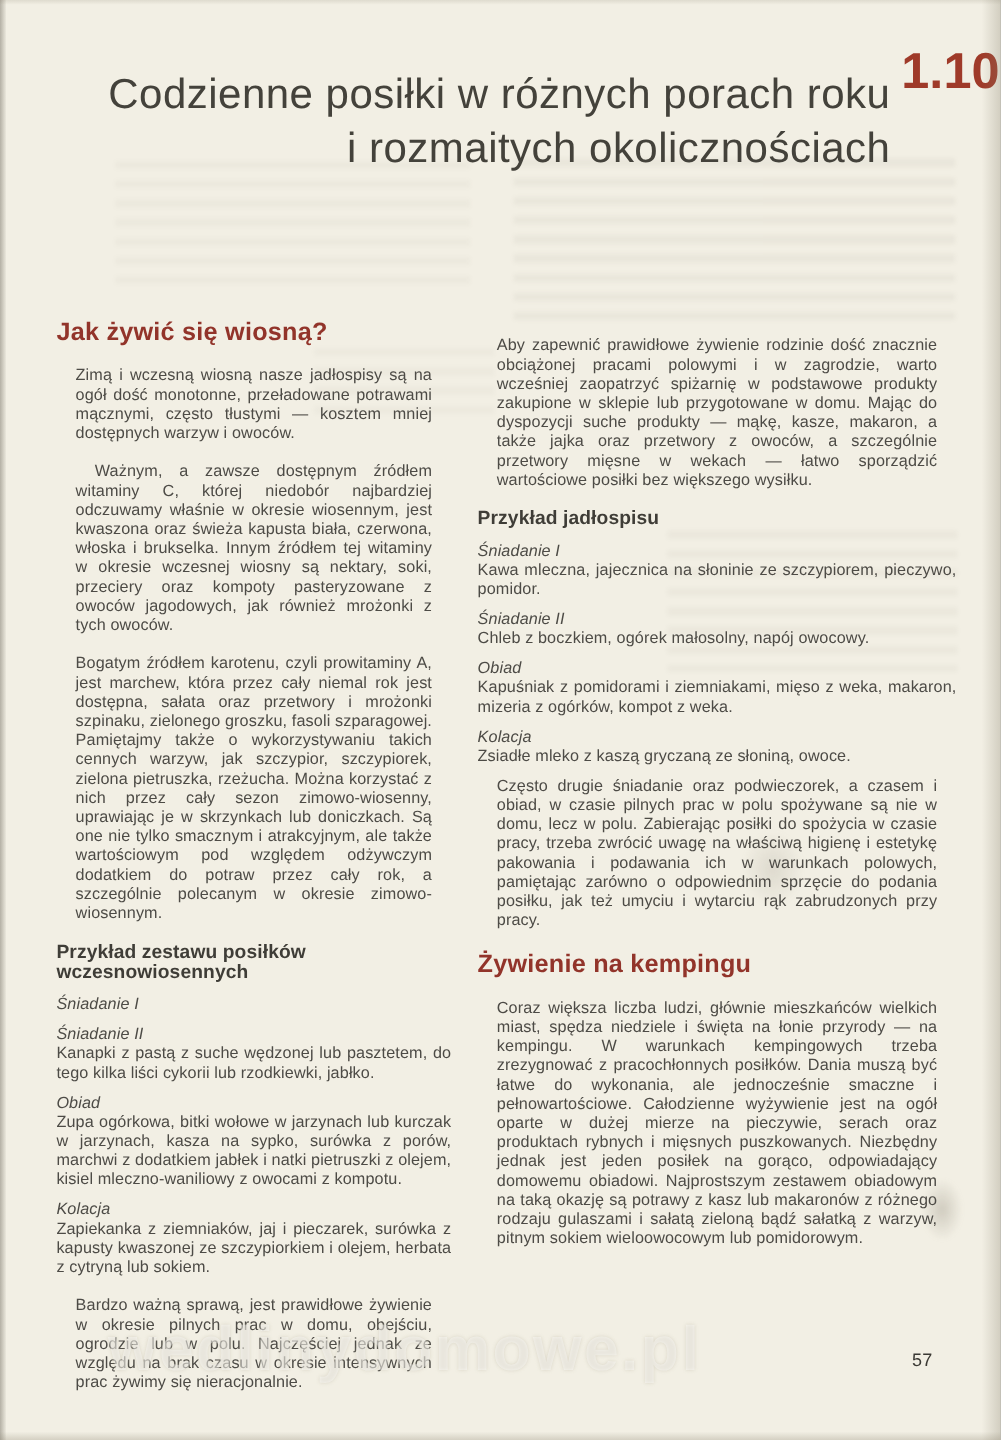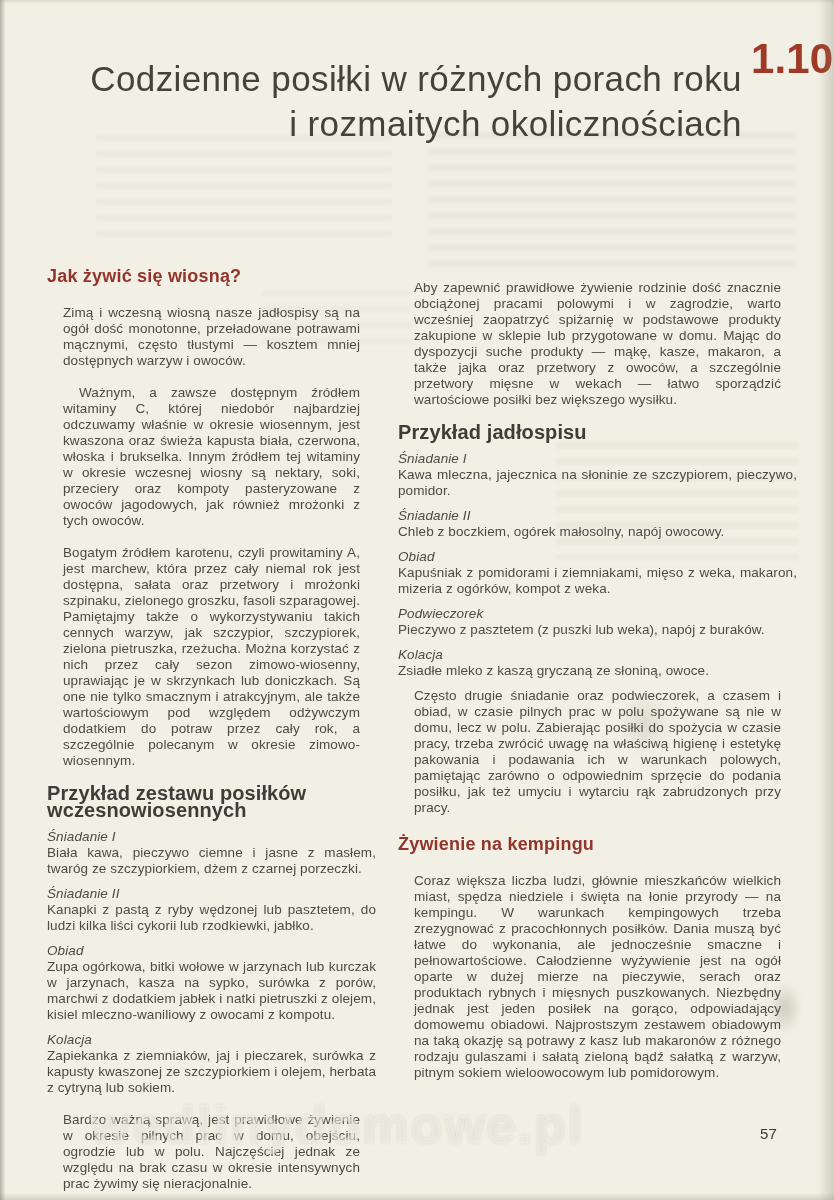--- a/index.html
+++ b/index.html
@@ -38,24 +38,24 @@
   .title-block div{white-space:nowrap;}
   .chapter-number{position:absolute;left:751px;top:36px;font-size:42px;line-height:45px;
     font-weight:700;color:#9f3a29;}
   
   .col{position:absolute;top:264px;}
   .col-left{left:47px;width:329px;}
   .col-right{left:398px;width:399px;}
   .col p{margin:16px;text-align:justify;hyphens:auto;}
   p.indent{text-indent:16px;}
   p.post{margin-top:8px;}
-  .red-heading{margin:0 0 16px 0;font-size:18px;line-height:25px;font-weight:700;
+  .red-heading{margin:0 0 16px 0;font-size:21px;line-height:25px;font-weight:700;
     color:#92342a;letter-spacing:.2px;}
   .red-heading.later{margin-top:4px;margin-bottom:14px;}
-  .bold-heading{margin:12px 0 10px 0;font-size:20px;line-height:17px;font-weight:700;
+  .bold-heading{margin:12px 0 10px 0;font-size:16px;line-height:17px;font-weight:700;
     color:#3f3d37;}
   .meal{margin-bottom:9px;}
   .meal-label{font-style:italic;}
   .meal-text{text-align:justify;hyphens:auto;}
   
   .page-number{position:absolute;left:760px;top:1126px;font-size:15px;font-weight:400;color:#3b3934;}
   .watermark{position:absolute;left:90px;top:1080px;font-size:52px;line-height:90px;font-weight:700;
     letter-spacing:2px;white-space:nowrap;color:rgba(255,255,255,.40);
     text-shadow:0 0 3px rgba(188,182,162,.45);pointer-events:none;}
 </style>
@@ -80,25 +80,24 @@
   <section class="col col-left">
     <h2 class="red-heading">Jak żywić się wiosną?</h2>
     <p>Zimą i wczesną wiosną nasze jadłospisy są na ogół dość monotonne, przeładowane potrawami mącznymi, często tłustymi — kosztem mniej dostępnych warzyw i owoców.</p>
     <p class="indent">Ważnym, a zawsze dostępnym źródłem witaminy C, której niedobór najbardziej odczuwamy właśnie w okresie wiosennym, jest kwaszona oraz świeża kapusta biała, czerwona, włoska i brukselka. Innym źródłem tej witaminy w okresie wczesnej wiosny są nektary, soki, przeciery oraz kompoty pasteryzowane z owoców jagodowych, jak również mrożonki z tych owoców.</p>
     <p>Bogatym źródłem karotenu, czyli prowitaminy A, jest marchew, która przez cały niemal rok jest dostępna, sałata oraz przetwory i mrożonki szpinaku, zielonego groszku, fasoli szparagowej. Pamiętajmy także o wykorzystywaniu takich cennych warzyw, jak szczypior, szczypiorek, zielona pietruszka, rzeżucha. Można korzystać z nich przez cały sezon zimowo-wiosenny, uprawiając je w skrzynkach lub doniczkach. Są one nie tylko smacznym i atrakcyjnym, ale także wartościowym pod względem odżywczym dodatkiem do potraw przez cały rok, a szczególnie polecanym w okresie zimowo-wiosennym.</p>
 
     <h3 class="bold-heading">Przykład zestawu posiłków wczesnowiosennych</h3>
 
     <div class="meal">
       <div class="meal-label">Śniadanie I</div>
-      <div class="meal-text">Biała kawa, pieczywo ciemne i jasne z masłem, twaróg ze szczypiorkiem, dżem z czarnej porzeczki.</div>
     </div>
     <div class="meal">
       <div class="meal-label">Śniadanie II</div>
-      <div class="meal-text">Kanapki z pastą z ryby wędzonej lub pasztetem, do ludzi kilka liści cykorii lub rzodkiewki, jabłko.</div>
+      <div class="meal-text">Kanapki z pastą z suche wędzonej lub pasztetem, do tego kilka liści cykorii lub rzodkiewki, jabłko.</div>
     </div>
     <div class="meal">
       <div class="meal-label">Obiad</div>
       <div class="meal-text">Zupa ogórkowa, bitki wołowe w jarzynach lub kurczak w jarzynach, kasza na sypko, surówka z porów, marchwi z dodatkiem jabłek i natki pietruszki z olejem, kisiel mleczno-waniliowy z owocami z kompotu.</div>
     </div>
     <div class="meal">
       <div class="meal-label">Kolacja</div>
       <div class="meal-text">Zapiekanka z ziemniaków, jaj i pieczarek, surówka z kapusty kwaszonej ze szczypiorkiem i olejem, herbata z cytryną lub sokiem.</div>
     </div>
 
@@ -116,24 +115,20 @@
     </div>
     <div class="meal">
       <div class="meal-label">Śniadanie II</div>
       <div class="meal-text">Chleb z boczkiem, ogórek małosolny, napój owocowy.</div>
     </div>
     <div class="meal">
       <div class="meal-label">Obiad</div>
       <div class="meal-text">Kapuśniak z pomidorami i ziemniakami, mięso z weka, makaron, mizeria z ogórków, kompot z weka.</div>
     </div>
     <div class="meal">
-      <div class="meal-label">Podwieczorek</div>
-      <div class="meal-text">Pieczywo z pasztetem (z puszki lub weka), napój z buraków.</div>
-    </div>
-    <div class="meal">
       <div class="meal-label">Kolacja</div>
       <div class="meal-text">Zsiadłe mleko z kaszą gryczaną ze słoniną, owoce.</div>
     </div>
 
     <p class="post">Często drugie śniadanie oraz podwieczorek, a czasem i obiad, w czasie pilnych prac w polu spożywane są nie w domu, lecz w polu. Zabierając posiłki do spożycia w czasie pracy, trzeba zwrócić uwagę na właściwą higienę i estetykę pakowania i podawania ich w warunkach polowych, pamiętając zarówno o odpowiednim sprzęcie do podania posiłku, jak też umyciu i wytarciu rąk zabrudzonych przy pracy.</p>
 
     <h2 class="red-heading later">Żywienie na kempingu</h2>
     <p>Coraz większa liczba ludzi, głównie mieszkańców wielkich miast, spędza niedziele i święta na łonie przyrody — na kempingu. W warunkach kempingowych trzeba zrezygnować z pracochłonnych posiłków. Dania muszą być łatwe do wykonania, ale jednocześnie smaczne i pełnowartościowe. Całodzienne wyżywienie jest na ogół oparte w dużej mierze na pieczywie, serach oraz produktach rybnych i mięsnych puszkowanych. Niezbędny jednak jest jeden posiłek na gorąco, odpowiadający domowemu obiadowi. Najprostszym zestawem obiadowym na taką okazję są potrawy z kasz lub makaronów z różnego rodzaju gulaszami i sałatą zieloną bądź sałatką z warzyw, pitnym sokiem wieloowocowym lub pomidorowym.</p>
   </section>
 

